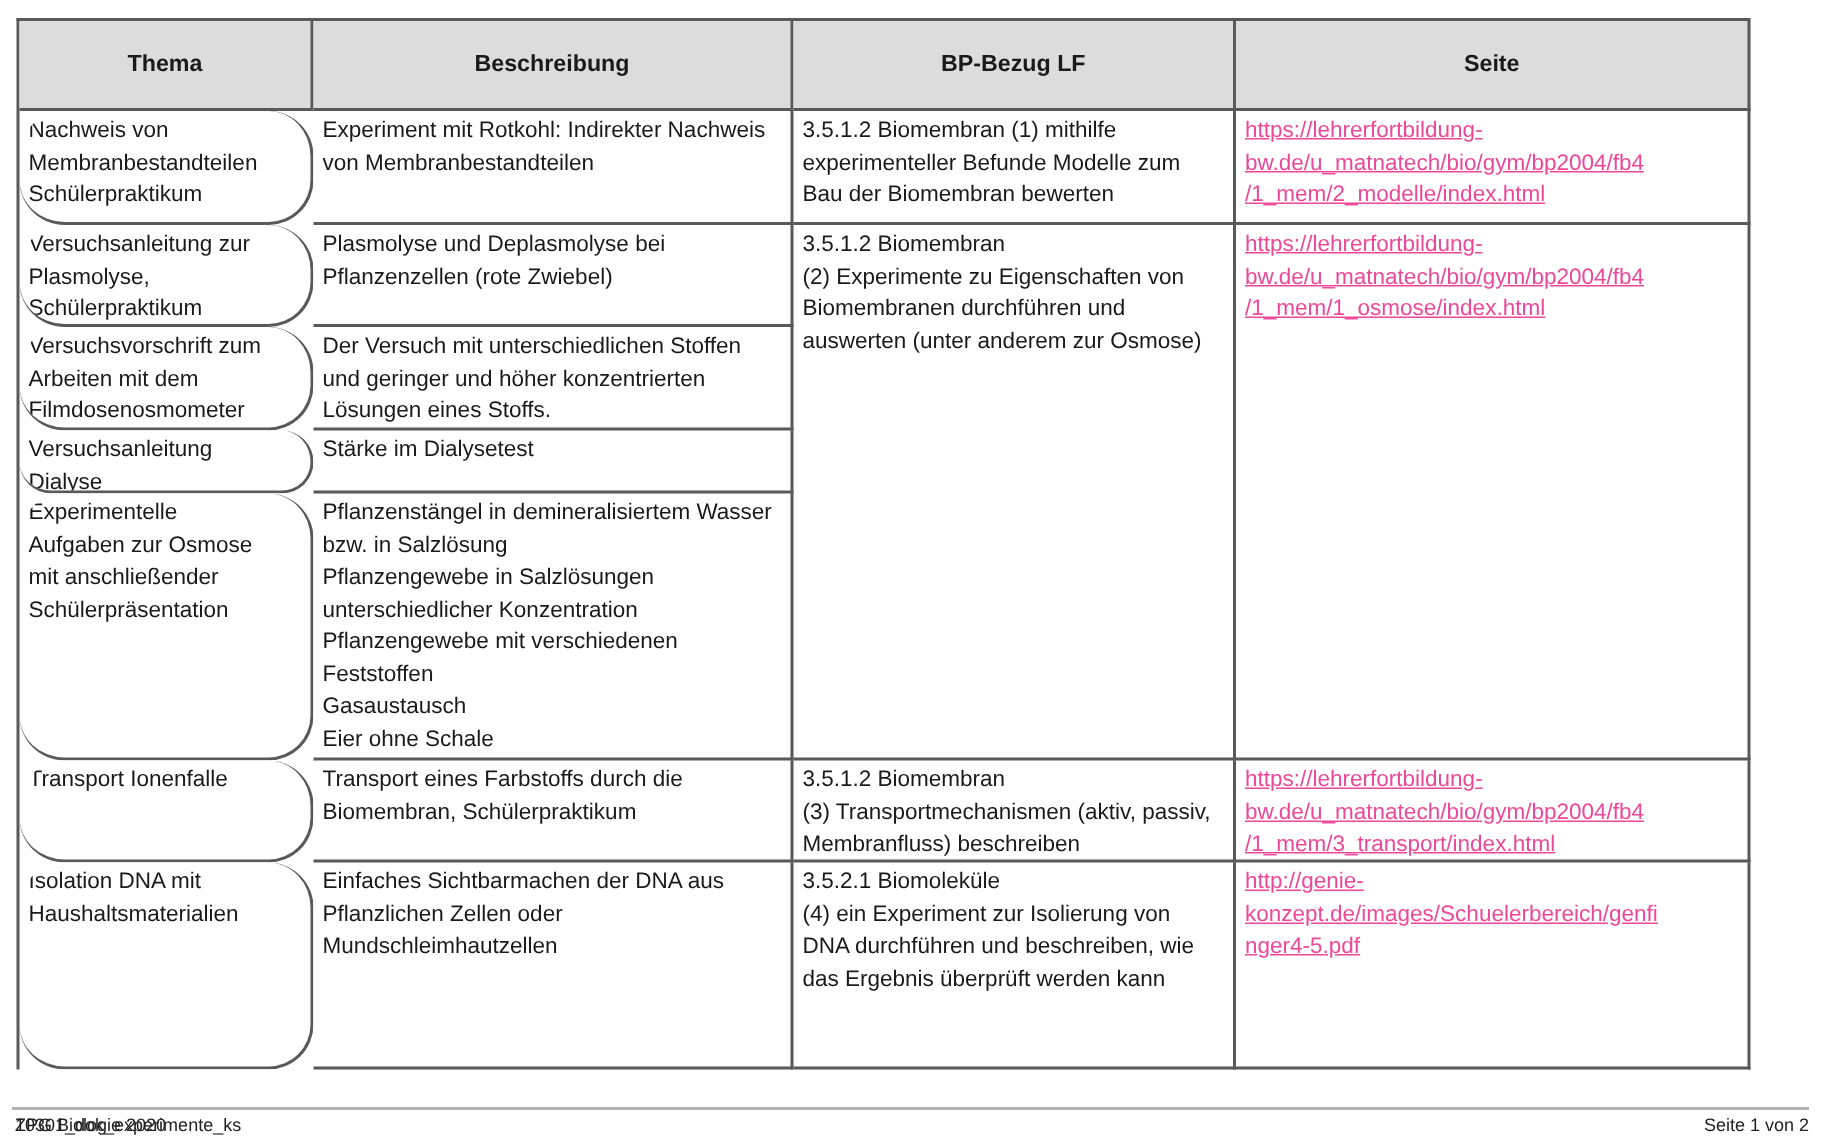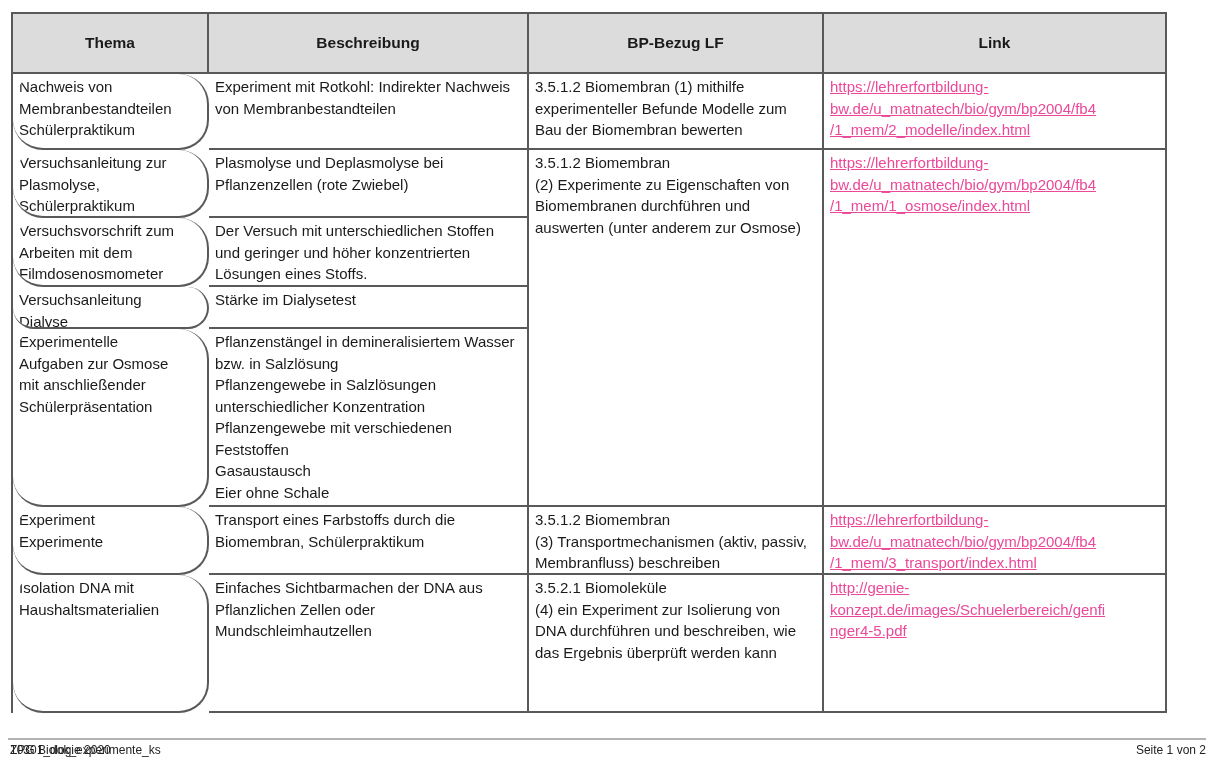--- a/index.html
+++ b/index.html
@@ -74,21 +74,21 @@
 </head>
 <body>
 
 <div class="page">
 
   <div class="doc-table">
 
     <div class="cell hdr">Thema</div>
     <div class="cell hdr">Beschreibung</div>
     <div class="cell hdr">BP-Bezug LF</div>
-    <div class="cell hdr">Link</div>
+    <div class="cell hdr">Seite</div>
 
     <div class="cell c1">Nachweis von Membranbestandteilen
 Schülerpraktikum</div>
     <div class="cell">Experiment mit Rotkohl: Indirekter Nachweis von Membranbestandteilen</div>
     <div class="cell c3">3.5.1.2 Biomembran (1) mithilfe experimenteller Befunde Modelle zum Bau der Biomembran bewerten</div>
     <a class="cell linkcell">https://lehrerfortbildung-
 bw.de/u_matnatech/bio/gym/bp2004/fb4
 /1_mem/2_modelle/index.html</a>
 
     <div class="cell c1">Versuchsanleitung zur Plasmolyse, Schülerpraktikum</div>
@@ -105,21 +105,21 @@
     <div class="cell c1">Versuchsanleitung Dialyse</div>
     <div class="cell">Stärke im Dialysetest</div>
 
     <div class="cell c1">Experimentelle Aufgaben zur Osmose mit anschließender Schülerpräsentation</div>
     <div class="cell">Pflanzenstängel in demineralisiertem Wasser bzw. in Salzlösung
 Pflanzengewebe in Salzlösungen unterschiedlicher Konzentration
 Pflanzengewebe mit verschiedenen Feststoffen
 Gasaustausch
 Eier ohne Schale</div>
 
-    <div class="cell c1">Experiment Experimente</div>
+    <div class="cell c1">Transport Ionenfalle</div>
     <div class="cell">Transport eines Farbstoffs durch die Biomembran, Schülerpraktikum</div>
     <div class="cell c3">3.5.1.2 Biomembran
 (3) Transportmechanismen (aktiv, passiv, Membranfluss) beschreiben</div>
     <a class="cell linkcell">https://lehrerfortbildung-
 bw.de/u_matnatech/bio/gym/bp2004/fb4
 /1_mem/3_transport/index.html</a>
 
     <div class="cell c1">Isolation DNA mit Haushaltsmaterialien</div>
     <div class="cell">Einfaches Sichtbarmachen der DNA aus Pflanzlichen Zellen oder Mundschleimhautzellen</div>
     <div class="cell c3">3.5.2.1 Biomoleküle

